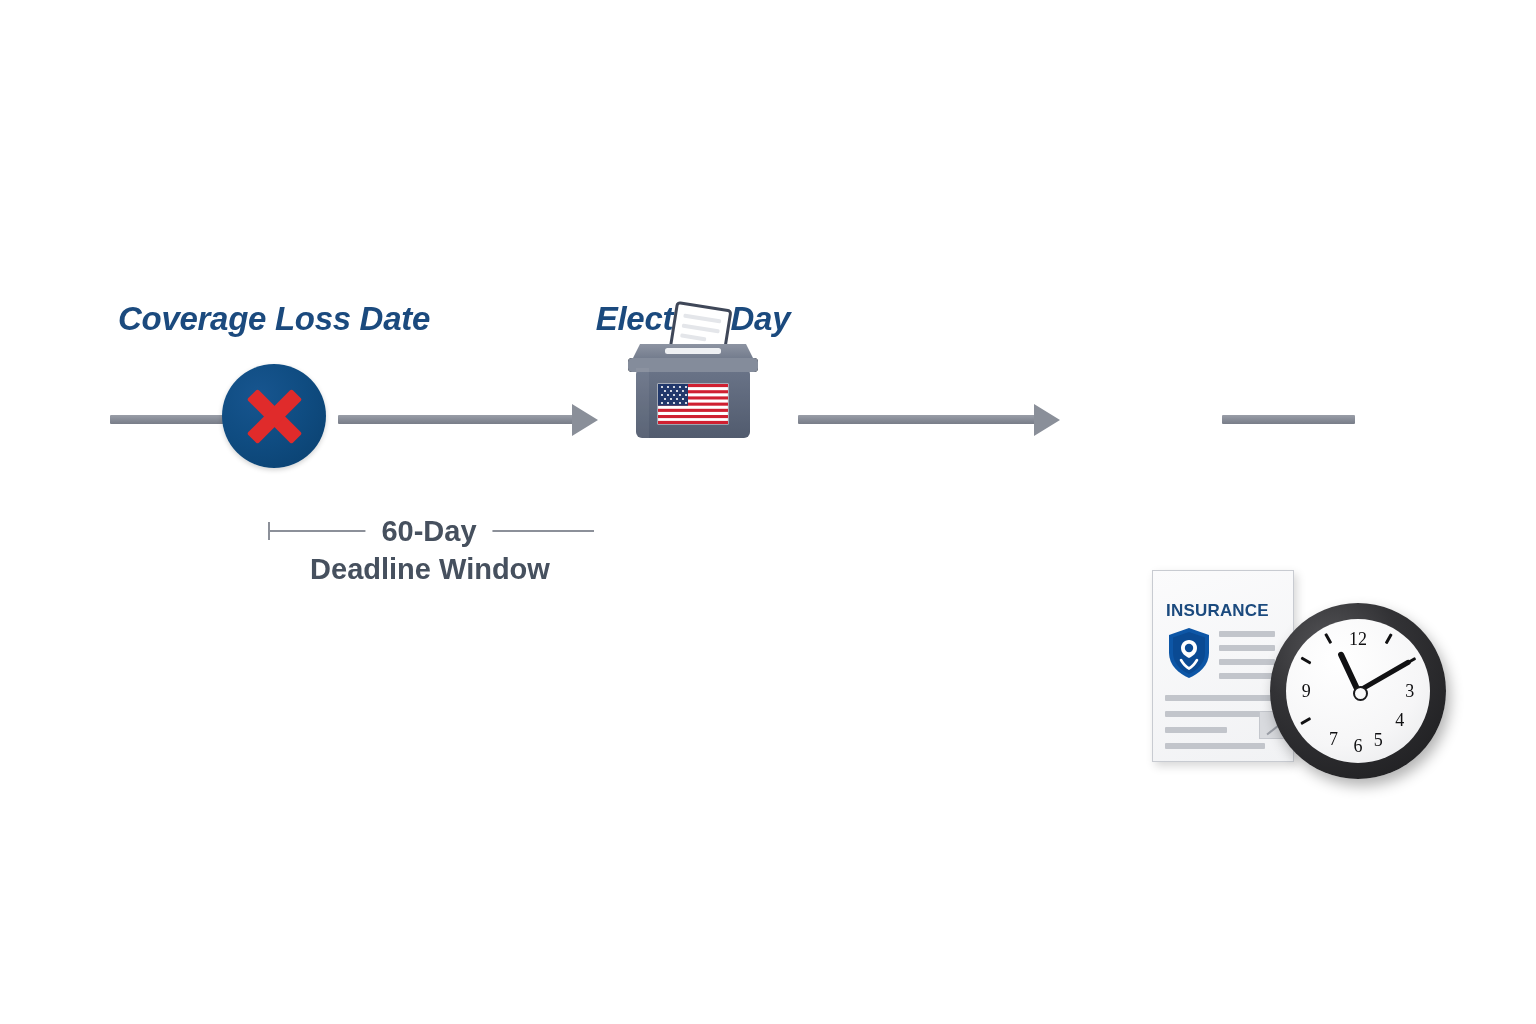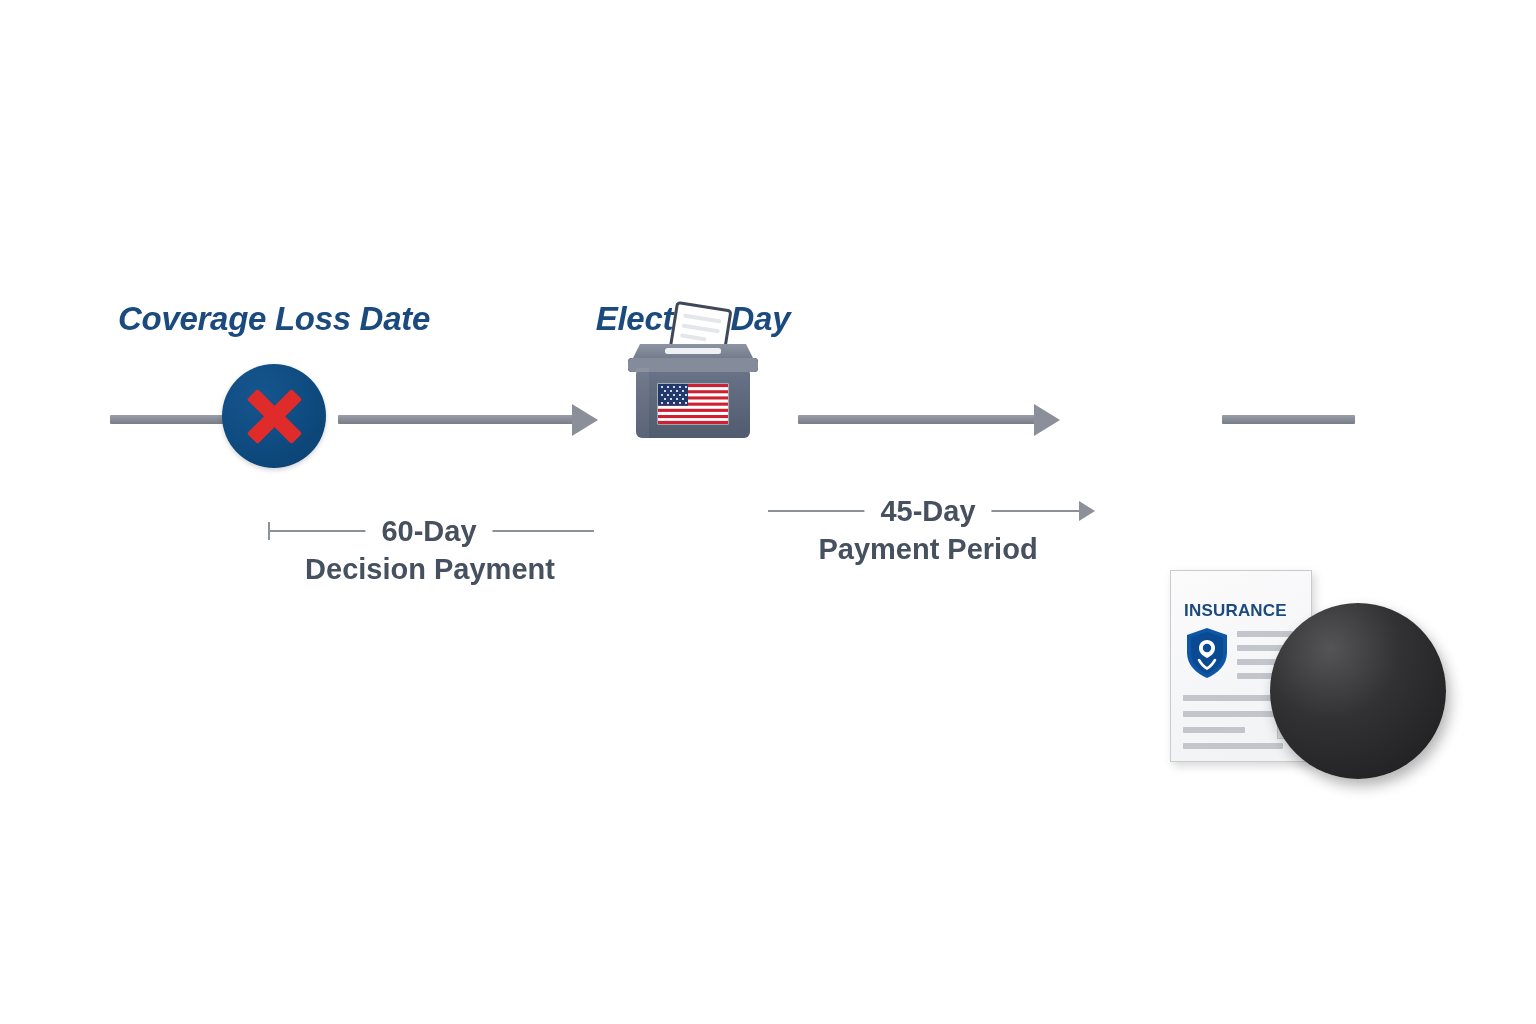--- a/index.html
+++ b/index.html
@@ -182,21 +182,21 @@
   
   .photo {
     position: absolute;
     left: 1140px;
     top: 555px;
     width: 330px;
     height: 235px;
   }
   .doc {
     position: absolute;
-    left: 30px;
+    left: 12px;
     top: 15px;
     width: 140px;
     height: 190px;
     background: linear-gradient(160deg, #fbfbfc 0%, #f1f2f4 100%);
     border: 1px solid #c8cbd1;
     box-shadow: 3px 4px 9px rgba(0,0,0,0.16);
   }
   .doc-title {
     position: absolute;
     left: 13px;
@@ -408,29 +408,23 @@
         </g>
       </svg>
     </div>
   </div>
 
 
   <div class="span" id="span-decision">
     <div class="rule"></div>
     <div class="tick"></div>
     <div class="span-num">60-Day</div>
-    <div class="span-sub">Decision Payment</div>
-  </div>
-
-  <div class="span" id="span-payment">
-    <div class="rule"></div>
-    <div class="arrowhead"></div>
-    <div class="span-num">45-Day</div>
-    <div class="span-sub">Payment Period</div>
-  </div>
+    <div class="span-sub">Deadline Window</div>
+  </div>
+
 
   <div class="photo">
 
     <div class="doc">
       <div class="doc-title">INSURANCE</div>
 
       <div class="doc-shield">
         <svg width="44" height="52" viewBox="0 0 44 52">
           <path d="M22 1 L42 8 V26 C42 38 32 47 22 51 C12 47 2 38 2 26 V8 Z" fill="#0d56a6"></path>
           <path d="M22 5 L38 10.5 V26 C38 36 30 43.5 22 47 C14 43.5 6 36 6 26 V10.5 Z" fill="#0a4a93"></path>
@@ -448,17 +442,36 @@
       <div class="doc-line" style="left:12px; top:124px; width:112px;"></div>
       <div class="doc-line" style="left:12px; top:140px; width:112px;"></div>
       <div class="doc-line" style="left:12px; top:156px; width:62px;"></div>
       <div class="doc-line" style="left:12px; top:172px; width:100px;"></div>
 
       <div class="doc-sigbox"></div>
     </div>
 
     <div class="clock">
       <div class="clock-bezel"></div>
+      <div class="clock-face">
+        <span class="clock-num" style="left:50%; top:14%;">12</span>
+        <span class="clock-num" style="left:86%; top:50%;">3</span>
+        <span class="clock-num" style="left:79%; top:70%;">4</span>
+        <span class="clock-num" style="left:64%; top:84%;">5</span>
+        <span class="clock-num" style="left:50%; top:88%;">6</span>
+        <span class="clock-num" style="left:33%; top:83%;">7</span>
+        <span class="clock-num" style="left:14%; top:50%;">9</span>
+
+        <div class="clock-tick" style="transform: rotate(30deg);"></div>
+        <div class="clock-tick" style="transform: rotate(60deg);"></div>
+        <div class="clock-tick" style="transform: rotate(240deg);"></div>
+        <div class="clock-tick" style="transform: rotate(300deg);"></div>
+        <div class="clock-tick" style="transform: rotate(330deg);"></div>
+
+        <div class="hand hand-hour" style="transform: rotate(335deg);"></div>
+        <div class="hand hand-min" style="transform: rotate(60deg);"></div>
+        <div class="clock-pin"></div>
+      </div>
     </div>
 
   </div>
 
 </div>
 
 </body></html>

